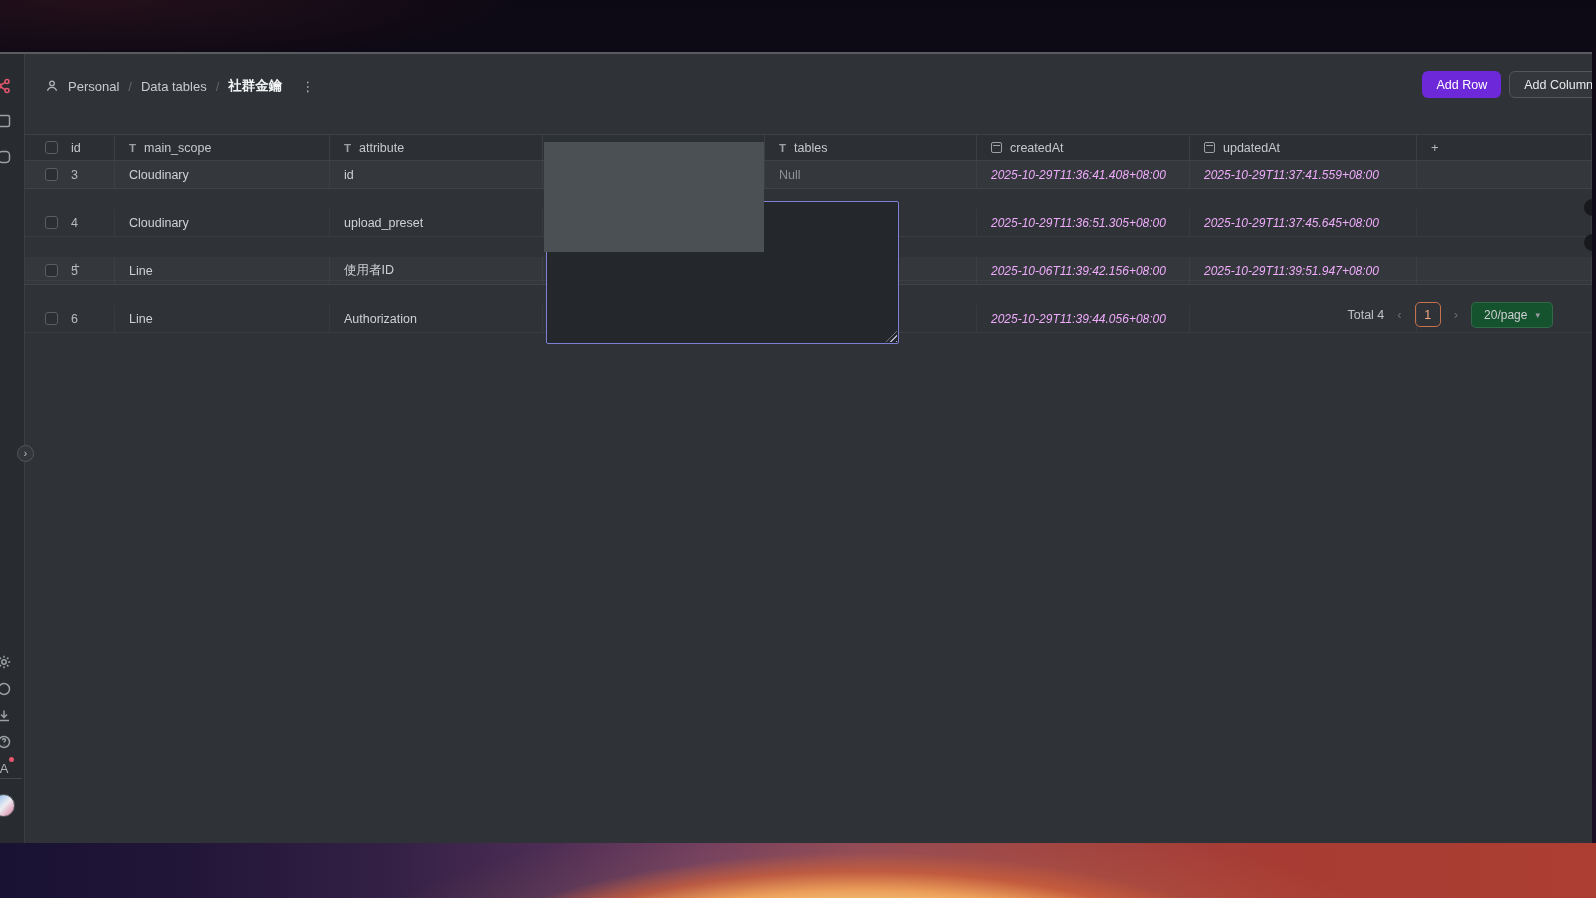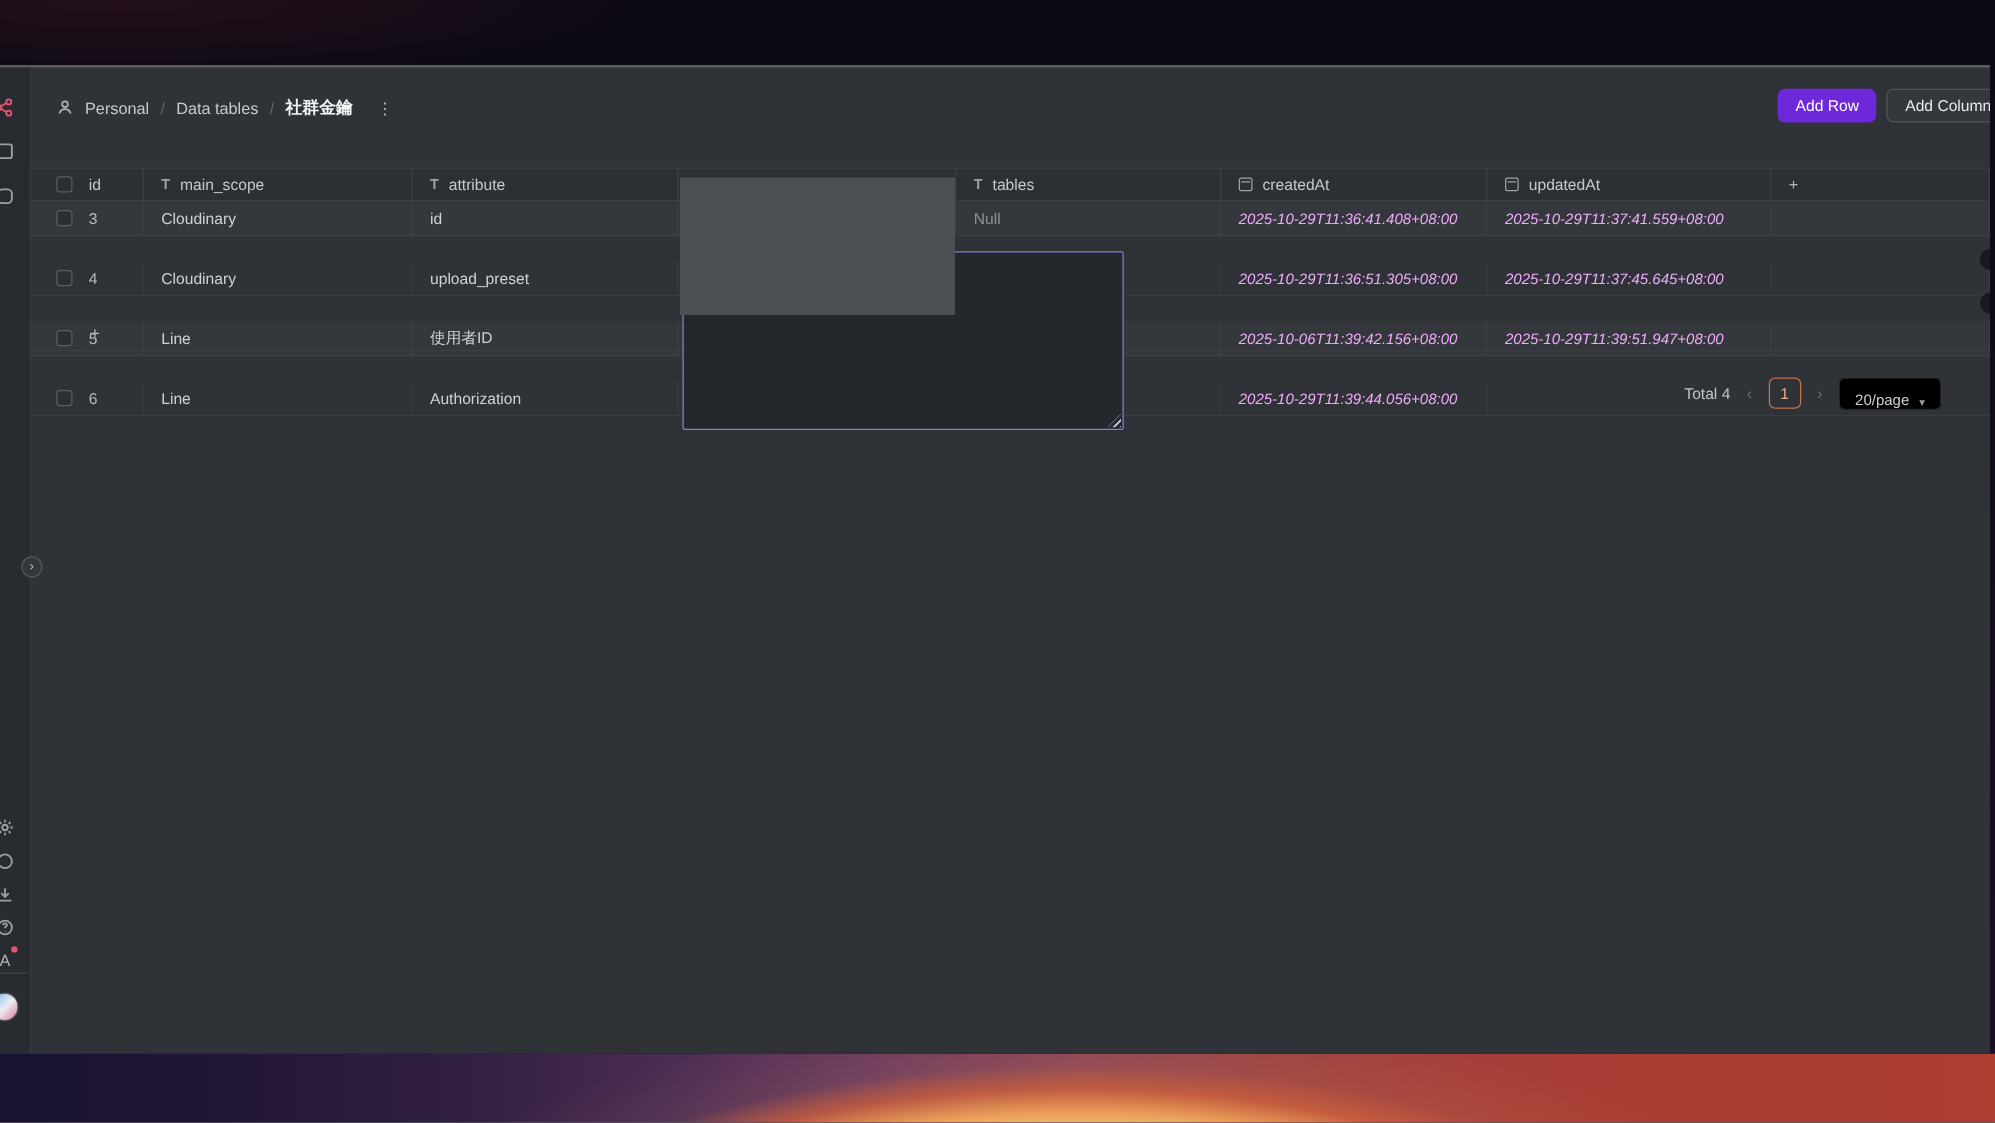--- a/index.html
+++ b/index.html
@@ -120,22 +120,22 @@
   .pagination {
     position:absolute; right:39px; top:247px; height:27px;
     display:flex; align-items:center; gap:13px; font-size:12.5px; color:#c0c3c6;
   }
   .pg-chevron { color:#6a6e72; font-size:13px; }
   .pg-current {
     width:26px; height:25px; border:1px solid #c4714c; border-radius:5px;
     display:flex; align-items:center; justify-content:center; color:#efa783; font-size:12.5px;
   }
   .pg-size {
-    height:26px; min-width:82px; background:#000000; border:1px solid rgba(255,255,255,0.13);
-    border-radius:5px; display:flex; align-items:flex-end; justify-content:center; gap:8px;
+    height:26px; min-width:82px; background:#14532d; border:1px solid rgba(255,255,255,0.13);
+    border-radius:5px; display:flex; align-items:center; justify-content:center; gap:8px;
     color:#cdd0d2; font-size:12px; padding:0 9px;
   }
   .pg-size .chev { color:#9a9ea2; font-size:9px; }
 </style>
 </head>
 <body>
 
 <div class="wallpaper-bottom"></div>
 
 <div class="window">

